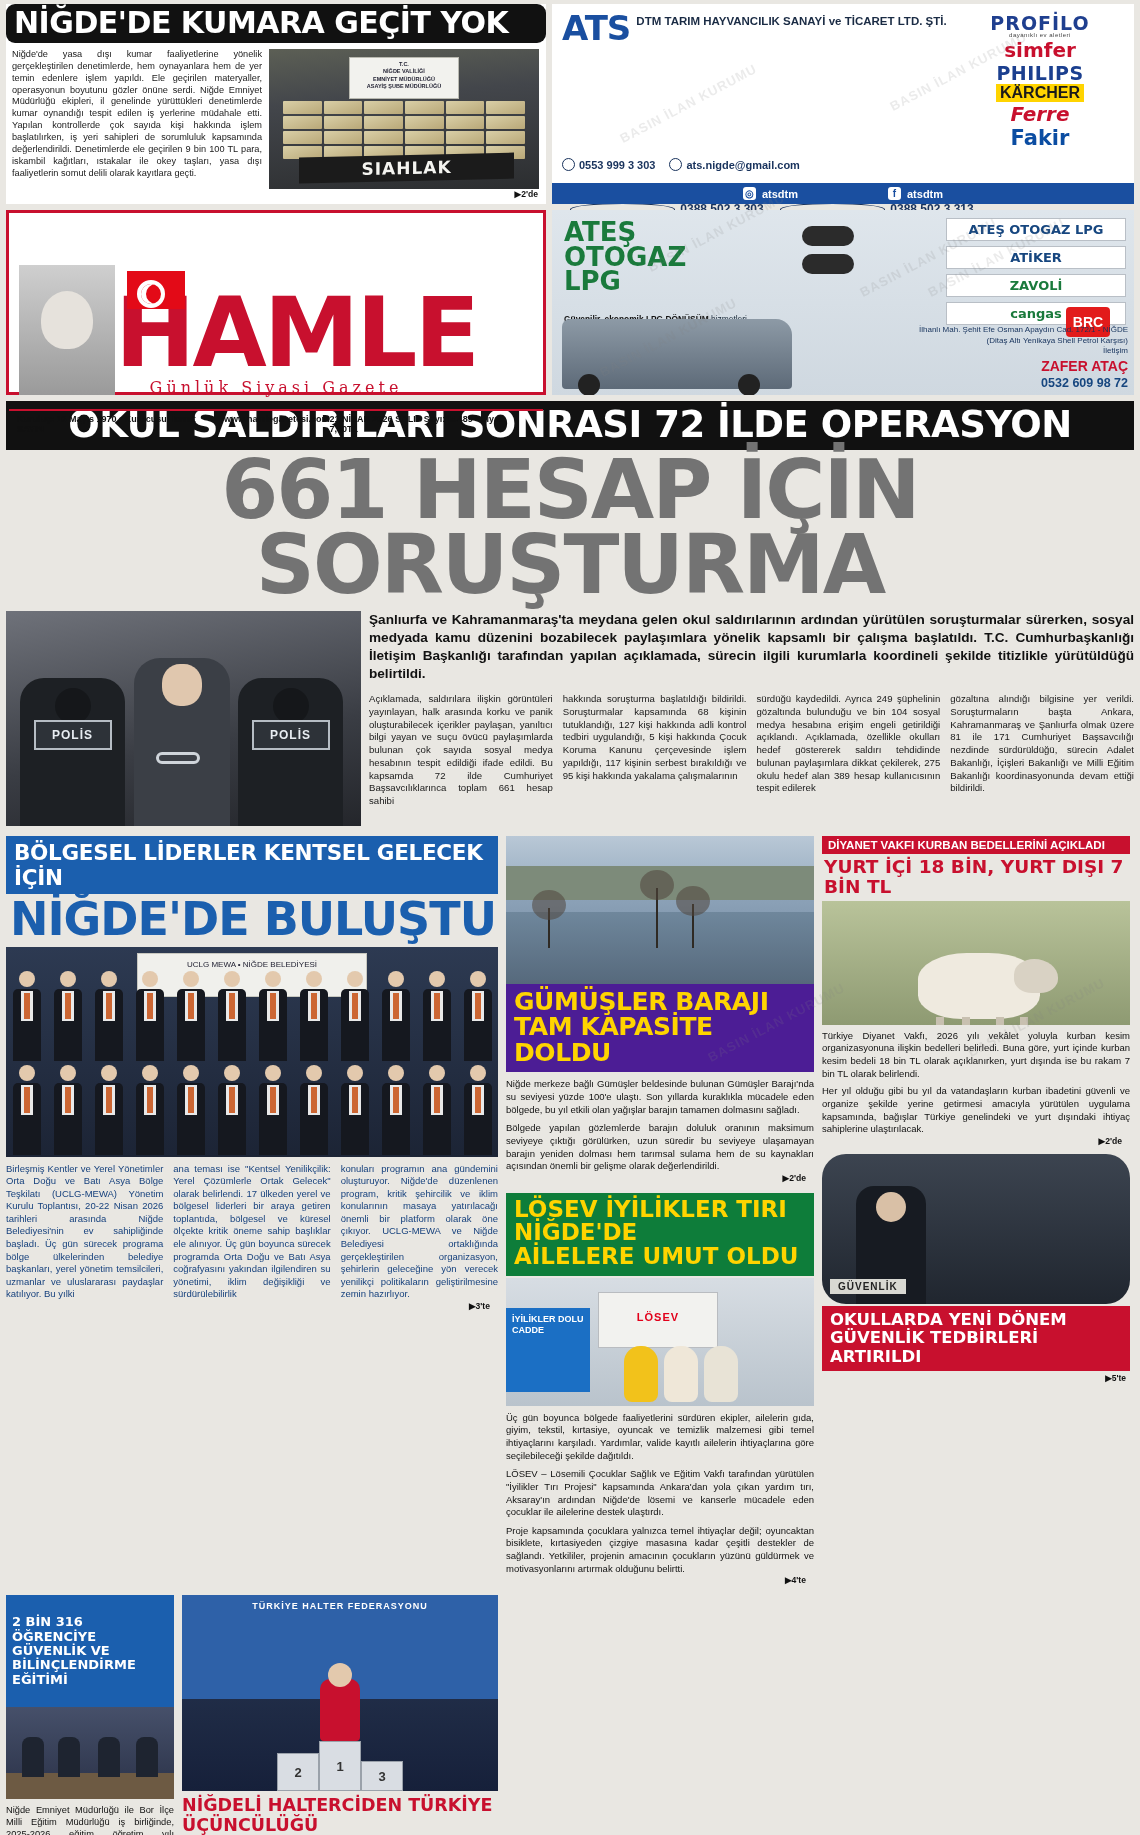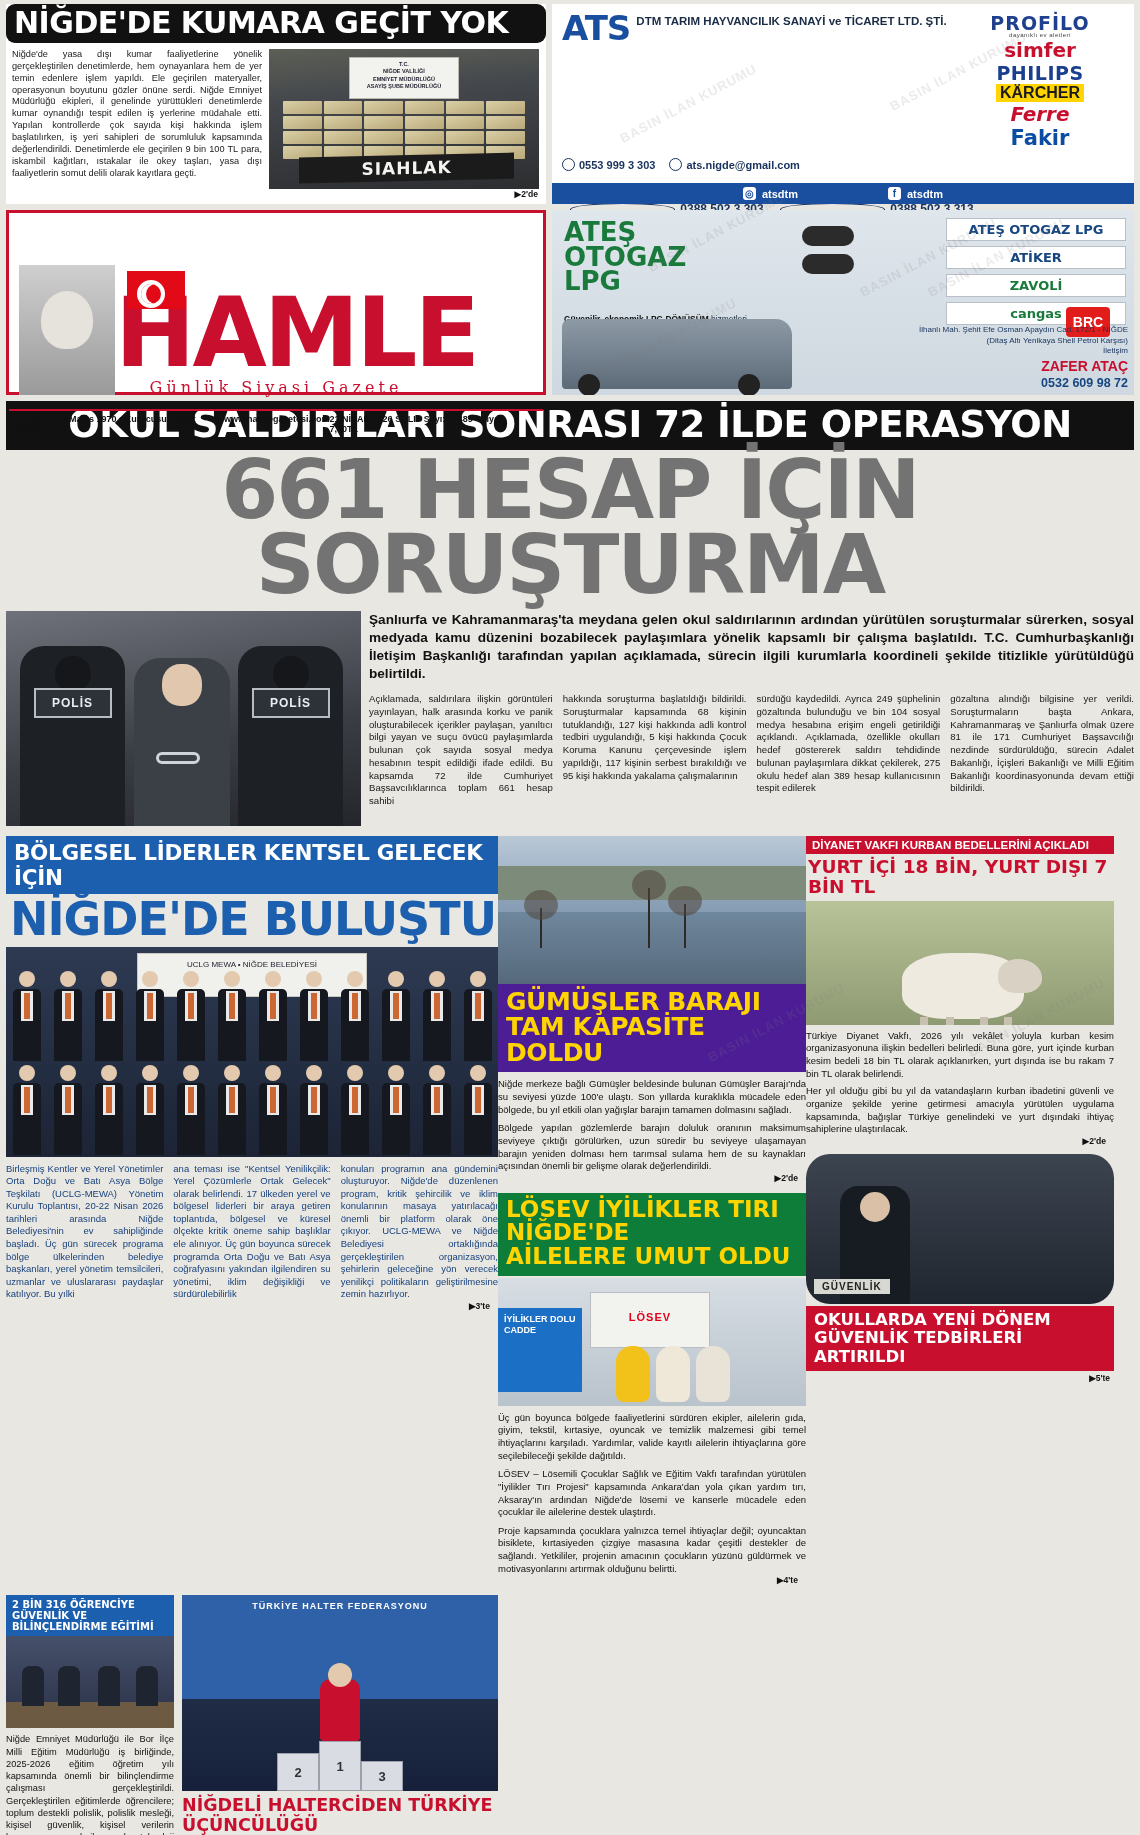--- a/index.html
+++ b/index.html
@@ -121,38 +121,38 @@
   
   .kicker { background: #111; color: #fff; font-weight: bold; text-align: center; font-size: 37px;
     letter-spacing: -0.5px; padding: 5px 0 7px; margin-top: 6px; font-family: "DejaVu Sans", sans-serif; line-height: 1; }
   .bighead { text-align: center; font-size: 82px; font-weight: bold; letter-spacing: -2px; line-height: .92;
     padding: 2px 0 4px; font-family: "DejaVu Sans", sans-serif; color: #737373; }
 
   
   .lead { display: flex; gap: 8px; margin-top: 4px; }
   .leadphoto { width: 355px; height: 215px; background: linear-gradient(170deg,#6f727a,#3a3d44 60%,#24262b);
     position: relative; overflow: hidden; }
-  .cop { position: absolute; bottom: 0; width: 105px; height: 180px; background: #1d2024; border-radius: 24px 24px 0 0; }
+  .cop { position: absolute; bottom: 0; width: 105px; height: 148px; background: #1d2024; border-radius: 24px 24px 0 0; }
   .cop .vest { position: absolute; top: 42px; left: 50%; transform: translateX(-50%); width: 78px; height: 30px;
     background: #2d3238; border: 2px solid #b6bdc4; }
   .cop .vest span { font-size: 12px; color: #e8edf2; font-weight: bold; display:block; text-align:center; line-height: 26px; letter-spacing:1px;}
   .cop .head { position: absolute; top: 10px; left: 50%; transform: translateX(-50%); width: 36px; height: 36px;
     border-radius: 50%; background: #15171a; }
   .cop1 { left: 14px; } .cop2 { left: 232px; }
   .suspect { position: absolute; left: 128px; bottom: 0; width: 96px; height: 168px; background: #3b3f46; border-radius: 26px 26px 0 0;}
   .suspect .head { position: absolute; top: 6px; left: 50%; transform: translateX(-50%); width: 40px; height: 42px;
     border-radius: 45%; background: #e0c7ae; }
   .cuffs { position: absolute; left: 150px; bottom: 62px; width: 44px; height: 12px; border: 3px solid #cfd4da; border-radius: 6px;}
   .leadtext { flex: 1; }
   .lead-intro { font-size: 13.6px; line-height: 1.33; text-align: justify; font-weight: bold; color: #111; }
   .cols3 { display: flex; gap: 10px; margin-top: 10px; }
   .cols3 p { font-size: 9.6px; line-height: 1.33; text-align: justify; flex: 1; color: #1a1a1a; }
 
   
-  .sec2 { display: flex; margin-top: 10px; }
+  .sec2 { display: flex; gap: 8px; margin-top: 10px; }
   .left-main { width: 492px; }
   .blue-kicker { background: #1b5fae; color: #fff; font-weight: bold; font-size: 21.5px; padding: 4px 8px;
     font-family: "DejaVu Sans", sans-serif; letter-spacing: -0.3px; }
   .blue-head { color: #1b5fae; font-weight: bold; font-size: 46px; letter-spacing: -1px; line-height: 1.02;
     padding: 2px 0 4px 4px; font-family: "DejaVu Sans", sans-serif; }
   .groupphoto { width: 492px; height: 210px; background: linear-gradient(180deg,#2d3a52,#1c2435); position: relative; overflow: hidden; }
   .gp-banner { position: absolute; left: 50%; top: 6px; transform: translateX(-50%); width: 230px; height: 44px;
     background: #f0f0ec; border: 1px solid #c8c8c0; font-size: 8px; color: #223; text-align: center; padding-top: 6px; }
   .gp-row { position: absolute; left: 0; width: 100%; display: flex; justify-content: space-around; }
   .gp-row.r1 { bottom: 96px; } .gp-row.r2 { bottom: 2px; }
@@ -196,21 +196,21 @@
   .sheepphoto { width: 308px; height: 124px; background: linear-gradient(180deg,#b9c39a,#8e9a72); position: relative; overflow: hidden; }
   .sheep { position: absolute; left: 96px; bottom: 6px; width: 122px; height: 66px; background: #efeadf; border-radius: 40% 42% 36% 36%; }
   .sheep .head { position: absolute; right: -18px; top: 6px; width: 44px; height: 34px; background: #d9d2c4; border-radius: 50% 60% 45% 45%; }
   .sheep .legs { position: absolute; left: 18px; bottom: -16px; width: 8px; height: 18px; background: #c8c0b0;
     box-shadow: 26px 0 0 0 #c8c0b0, 60px 0 0 0 #c8c0b0, 84px 0 0 0 #c8c0b0; }
   .right-col p { font-size: 9.5px; line-height: 1.33; text-align: justify; margin-top: 5px; }
 
   
   .sec3 { display: flex; gap: 8px; margin-top: 8px; }
   .b1 { width: 168px; }
-  .b1 .t { background: #1b5fae; color: #fff; font-weight: bold; font-size: 10px; line-height: 1.1; padding: 4px 6px;
+  .b1 .t { background: #1b5fae; color: #fff; font-weight: bold; font-size: 13px; line-height: 1.1; padding: 20px 6px;
     font-family: "DejaVu Sans", sans-serif; }
   .b1 .img { width: 168px; height: 92px; background: linear-gradient(180deg,#46506a,#2a3147); position: relative; overflow:hidden; }
   .b1 .img .desk { position: absolute; bottom: 0; left: 0; right: 0; height: 26px; background: #6d5a43; }
   .b1 .img .kid { position: absolute; bottom: 22px; width: 22px; height: 40px; background: #1e2430; border-radius: 8px 8px 0 0;}
   .b1 p { font-size: 9.3px; line-height: 1.32; text-align: justify; margin-top: 5px; }
 
   .b2 { width: 316px; }
   .b2 .img { width: 316px; height: 196px; background: linear-gradient(180deg,#2b3a55,#16203a); position: relative; overflow: hidden; }
   .b2 .backdrop { position: absolute; left: 0; top: 0; width: 100%; height: 104px; background: #2e61a8; }
   .b2 .backdrop .ttl { color: #fff; font-size: 9px; font-weight: bold; text-align: center; padding-top: 6px; letter-spacing: 1px;}

